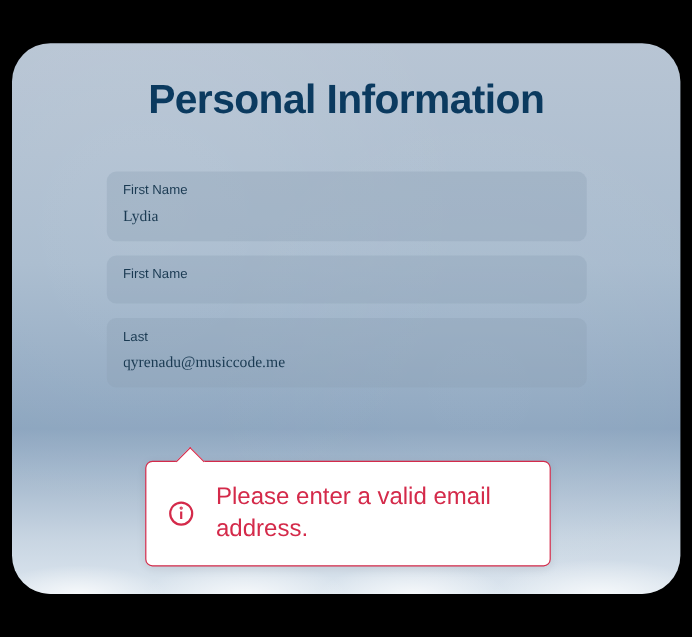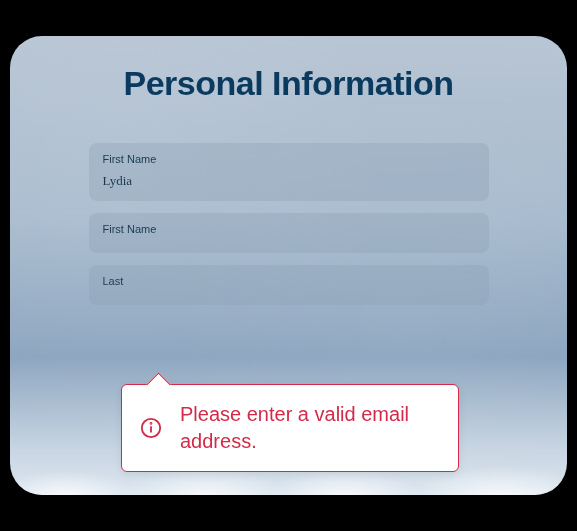--- a/index.html
+++ b/index.html
@@ -152,20 +152,21 @@
       <label class="field-label">First Name</label>
       <input class="field-input" type="text" value="Lydia" style="">
     </div>
 
     <div class="field">
       <label class="field-label">First Name</label>
     </div>
 
     <div class="field">
       <label class="field-label">Last</label>
+      <input class="field-input" type="text" value="qyrenadu@musiccode.me" style="">
     </div>
 
   </div>
 
   <div class="submit-shadow"></div>
 
   <div class="tooltip">
     <svg class="tooltip-icon" viewBox="0 0 24 24" fill="none" stroke="#d42a4a" stroke-width="2">
       <circle cx="12" cy="12" r="10"></circle>
       <line x1="12" y1="10" x2="12" y2="17"></line>

